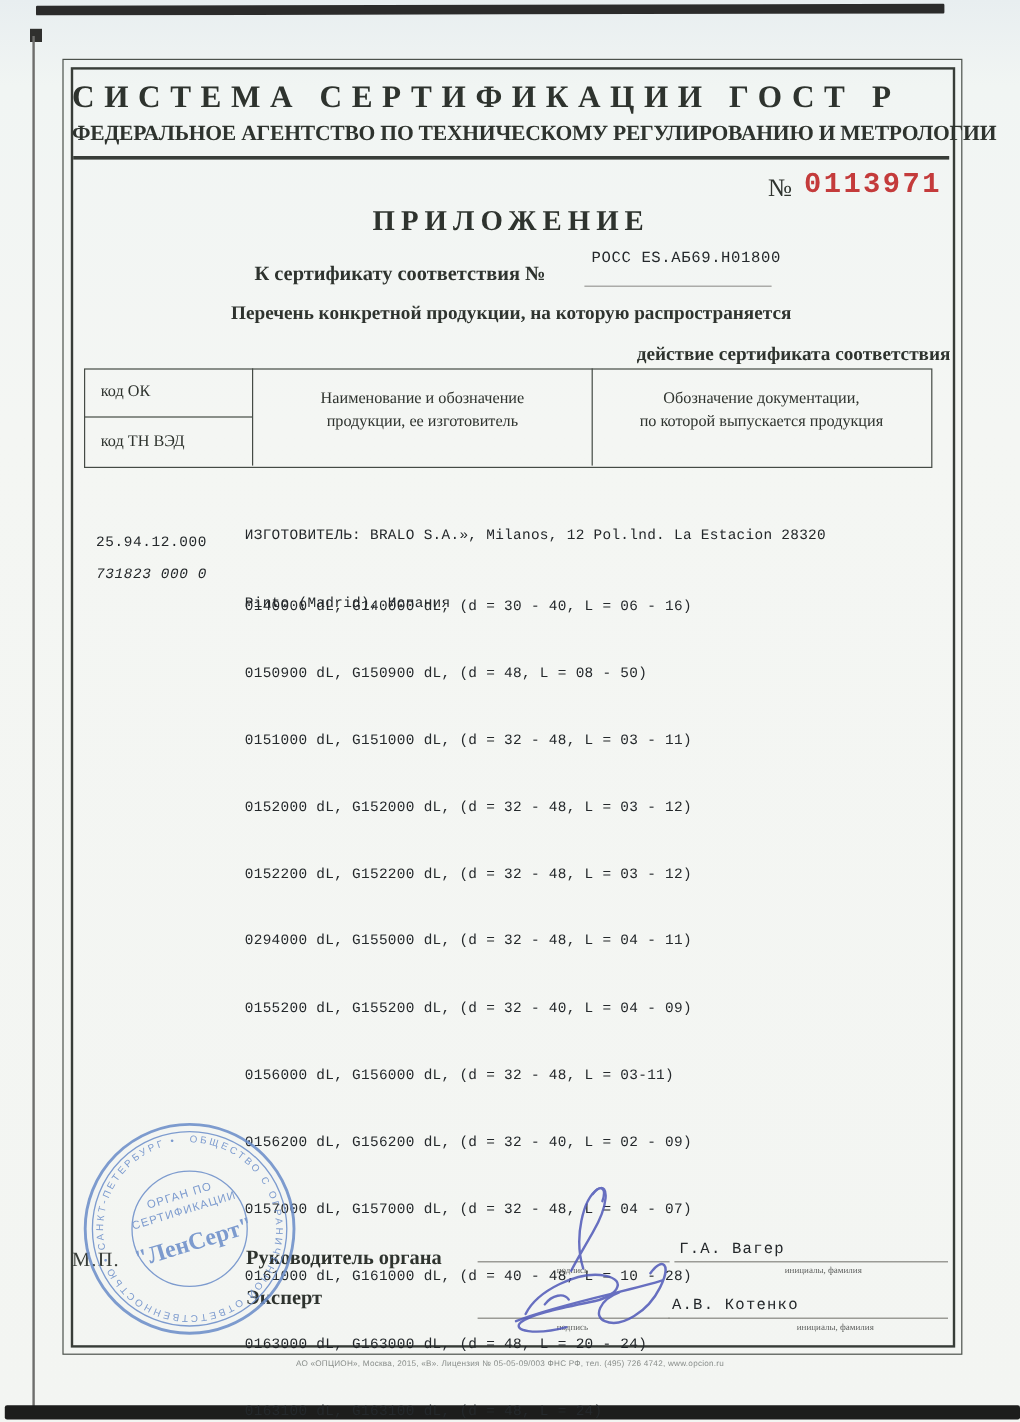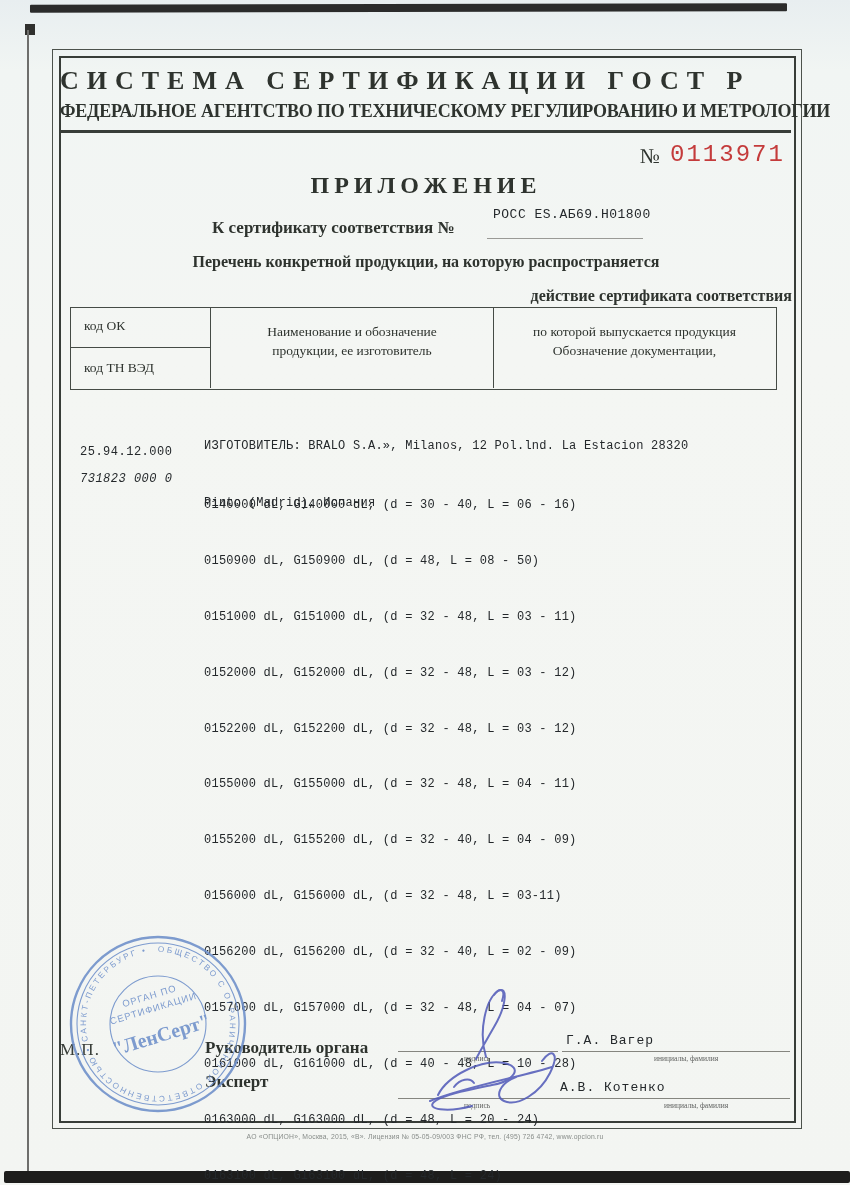--- a/index.html
+++ b/index.html
@@ -16,21 +16,21 @@
   .frame-outer{left:52px;top:49px;width:748px;height:1078px;border:1.5px solid #4c524c;}
   .frame-inner{left:59px;top:56px;width:733px;height:1063px;border:2.5px solid #383d38;}
   
   .title1{left:60px;top:66px;width:732px;text-align:left;font-size:26px;font-weight:bold;
           letter-spacing:8px;color:#2e332e;white-space:nowrap;}
   .title2{left:60px;top:101px;width:732px;text-align:center;font-size:18px;font-weight:bold;
           letter-spacing:-0.2px;color:#2e332e;white-space:nowrap;}
   .hr-sep{left:61px;top:130px;width:730px;height:2.5px;background:#383d38;}
   .num-row{left:640px;top:141px;display:flex;align-items:flex-start;gap:10px;}
   .num-sign{font-size:21px;color:#2e332e;padding-top:3px;}
-  .num-red{font-family:"Liberation Mono",monospace;font-size:24px;font-weight:normal;
+  .num-red{font-family:"Liberation Mono",monospace;font-size:24px;font-weight:bold;
            letter-spacing:2px;color:#c43b3b;}
   .apx-title{left:60px;top:172px;width:732px;text-align:center;font-size:24px;font-weight:bold;
              letter-spacing:5px;color:#2e332e;}
   .cert-label{left:212px;top:218px;font-size:17px;font-weight:600;color:#2e332e;}
   .cert-value{left:493px;top:207px;font-family:"Liberation Mono",monospace;font-size:13px;
               letter-spacing:0.5px;color:#33373a;white-space:pre;}
   .cert-underline{left:487px;top:238px;width:156px;height:1px;background:#9a9a96;}
   .sub1{left:60px;top:253px;width:732px;text-align:center;font-size:16px;font-weight:bold;color:#2e332e;}
   .sub2{left:60px;top:287px;width:732px;text-align:right;font-size:16px;font-weight:bold;color:#2e332e;}
   
@@ -109,22 +109,22 @@
   <div class="abs tbl-v1"></div>
   <div class="abs tbl-v2"></div>
   <div class="abs tbl-h1"></div>
   <div class="abs cell cell-ok">код ОК</div>
   <div class="abs cell cell-tnved">код ТН ВЭД</div>
   <div class="abs cell cell-c2">
     <div>Наименование и обозначение</div>
     <div>продукции, ее изготовитель</div>
   </div>
   <div class="abs cell cell-c3">
+    <div>Обозначение документации,</div>
     <div>по которой выпускается продукция</div>
-    <div>Обозначение документации,</div>
   </div>
 
   <div class="abs maker mono">
     <div>ИЗГОТОВИТЕЛЬ: BRALO S.A.», Milanos, 12 Pol.lnd. La Estacion 28320</div>
     <div>Pinto (Madrid), Испания</div>
   </div>
 
   <div class="abs code-ok mono">25.94.12.000</div>
   <div class="abs code-tnved mono">731823 000 0</div>
 
@@ -134,21 +134,21 @@
       <div class="row">0140000 dL, G140000 dL, (d = 30 - 40, L = 06 - 16)</div>
     
       <div class="row">0150900 dL, G150900 dL, (d = 48, L = 08 - 50)</div>
     
       <div class="row">0151000 dL, G151000 dL, (d = 32 - 48, L = 03 - 11)</div>
     
       <div class="row">0152000 dL, G152000 dL, (d = 32 - 48, L = 03 - 12)</div>
     
       <div class="row">0152200 dL, G152200 dL, (d = 32 - 48, L = 03 - 12)</div>
     
-      <div class="row">0155000 dL, G155000 dL, (d = 32 - 48, L = 04 - 11)</div>
+      <div class="row">0294000 dL, G155000 dL, (d = 32 - 48, L = 04 - 11)</div>
     
       <div class="row">0155200 dL, G155200 dL, (d = 32 - 40, L = 04 - 09)</div>
     
       <div class="row">0156000 dL, G156000 dL, (d = 32 - 48, L = 03-11)</div>
     
       <div class="row">0156200 dL, G156200 dL, (d = 32 - 40, L = 02 - 09)</div>
     
       <div class="row">0157000 dL, G157000 dL, (d = 32 - 48, L = 04 - 07)</div>
     
       <div class="row">0161000 dL, G161000 dL, (d = 40 - 48, L = 10 - 28)</div>

